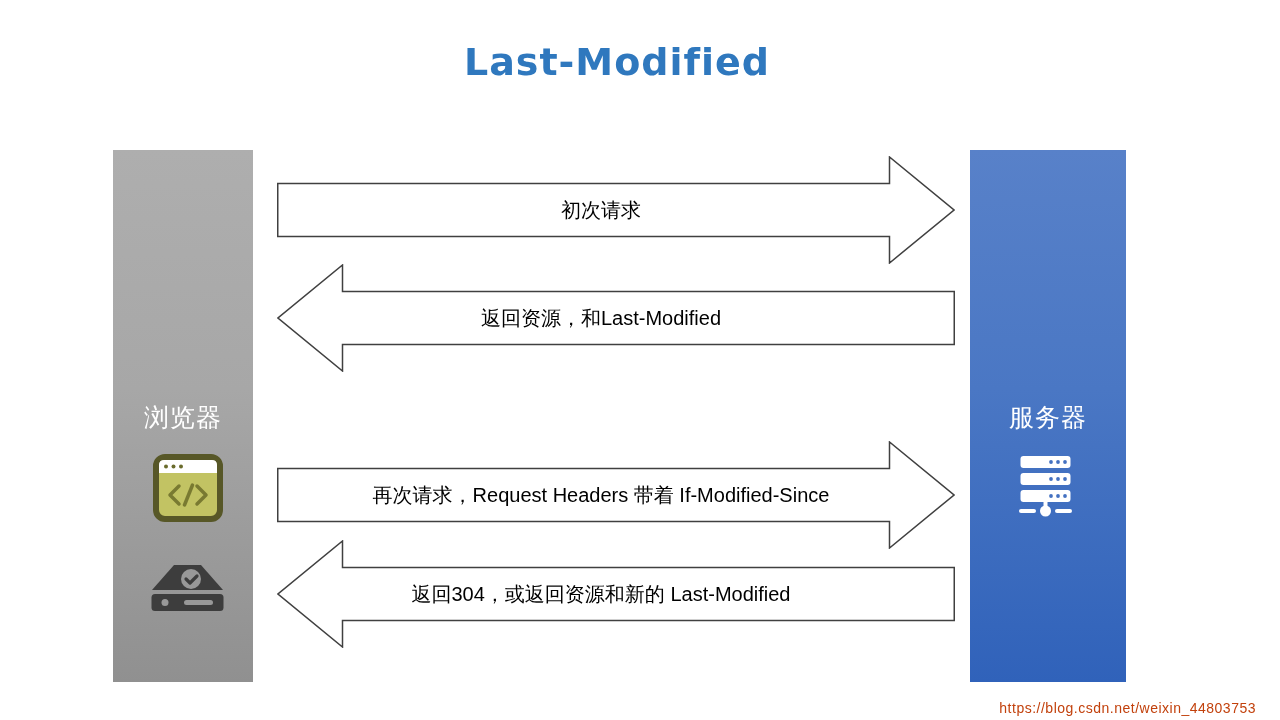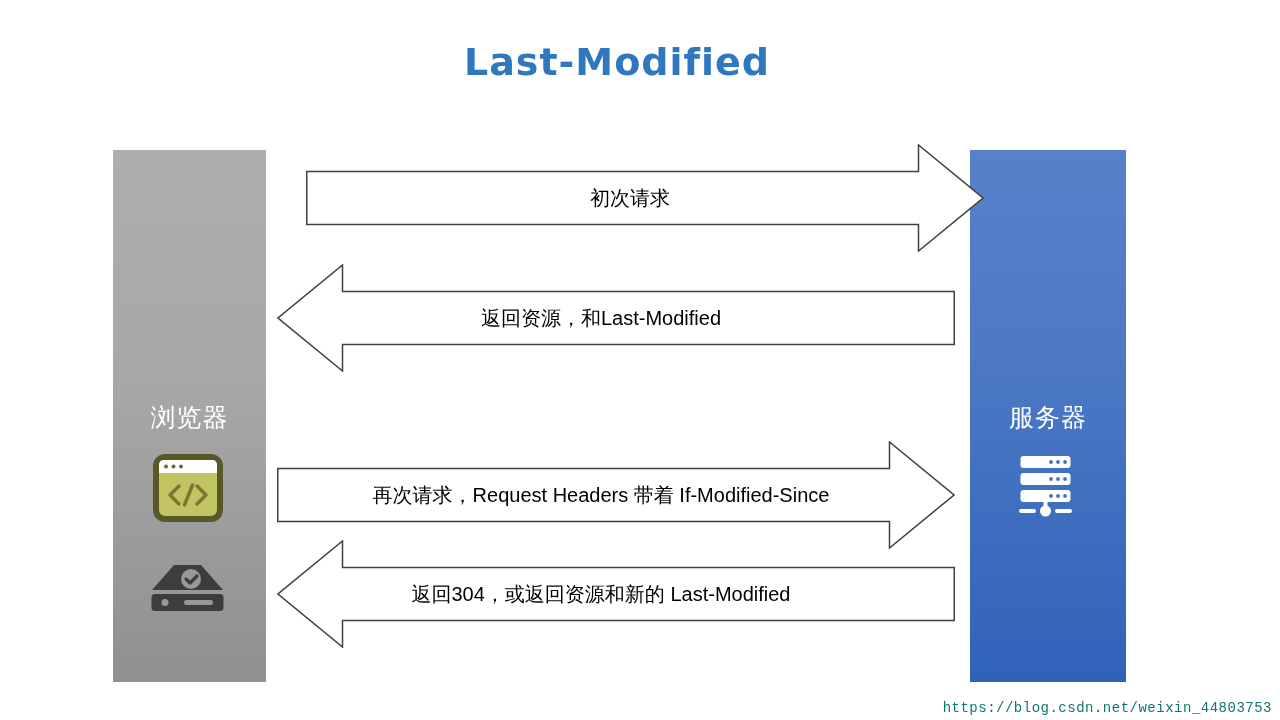--- a/index.html
+++ b/index.html
@@ -22,21 +22,21 @@
     letter-spacing: 1px;
     color: #2f78be;
   }
 
   .panel {
     position: absolute;
     top: 150px;
     height: 532px;
   }
   .panel-left {
-    left: 113px; width: 153px;
+    left: 113px; width: 140px;
     background: linear-gradient(180deg, #aeaeae 0%, #a7a7a7 45%, #909090 100%);
   }
   .panel-right {
     left: 970px; width: 156px;
     background: linear-gradient(180deg, #5881c9 0%, #4a77c4 45%, #3062ba 100%);
   }
   .panel-label {
     position: absolute;
     top: 251px; left: 0; width: 100%;
     text-align: center;
@@ -60,32 +60,31 @@
     left: 0; top: 27px;
     width: 678px; height: 54px;
     padding-right: 30px;
     display: flex;
     align-items: center;
     justify-content: center;
     font-size: 20px;
     color: #000000;
     white-space: nowrap;
   }
-  .arrow-1 { top: 144px; margin-left: 29px; }
+  .arrow-1 { top: 156px; }
   .arrow-2 { top: 264px; }
   .arrow-3 { top: 441px; }
   .arrow-4 { top: 540px; text-decoration: underline; }
 
   .watermark {
     position: absolute;
-    right: 8px; bottom: 4px;
+    right: 24px; bottom: 4px;
     font-size: 14px;
     letter-spacing: 0.5px;
-    color: #0f766e;
-    font-family: Liberation Mono, monospace;
+    color: #c2410c;
   }
 </style>
 </head>
 <body>
 
 <div class="stage">
 
   <div class="page-title">Last-Modified</div>
 
   <div class="panel panel-left">

